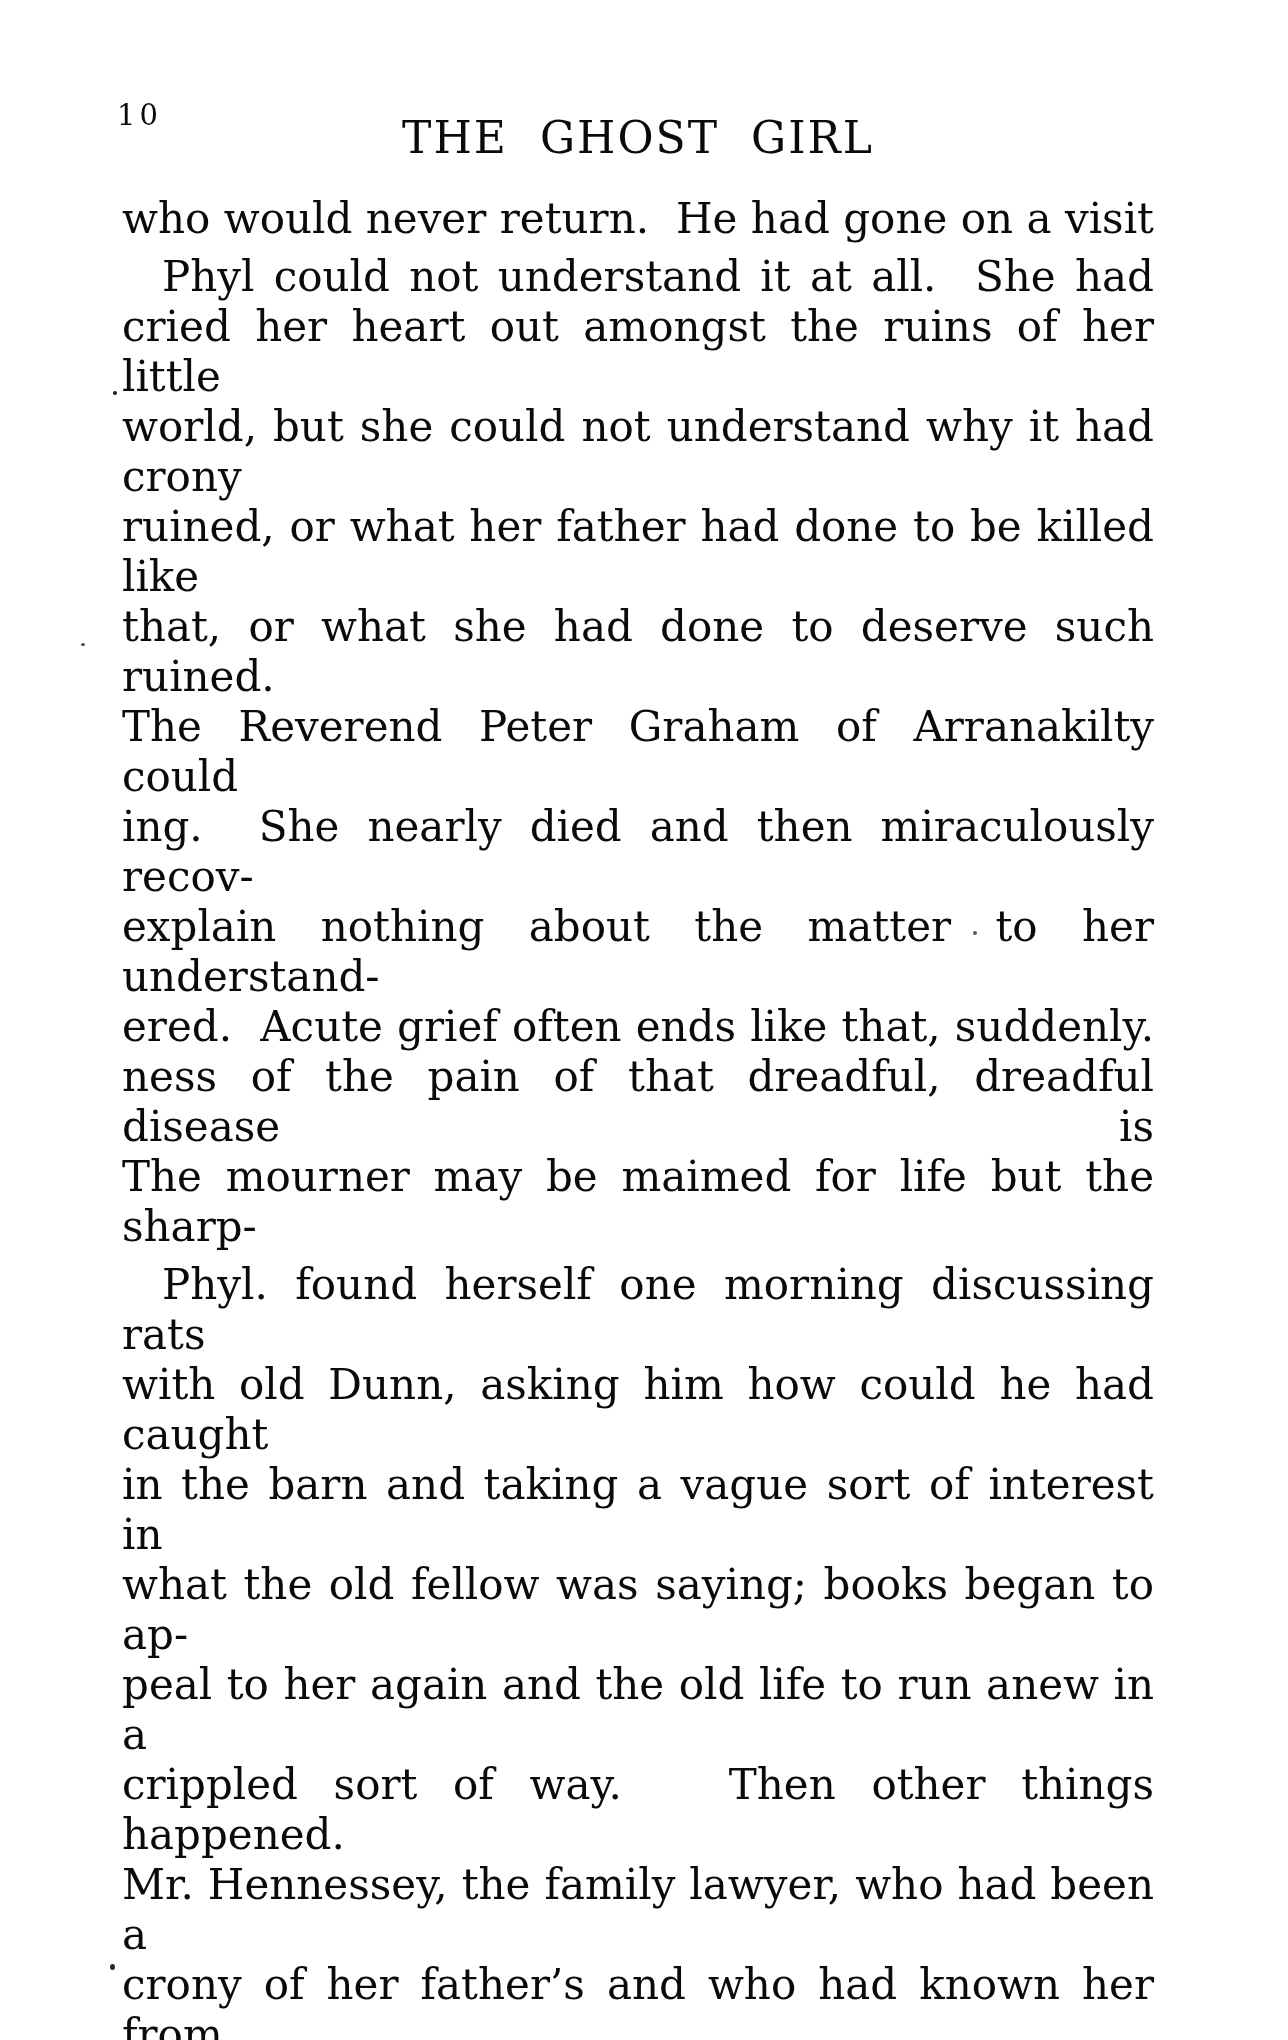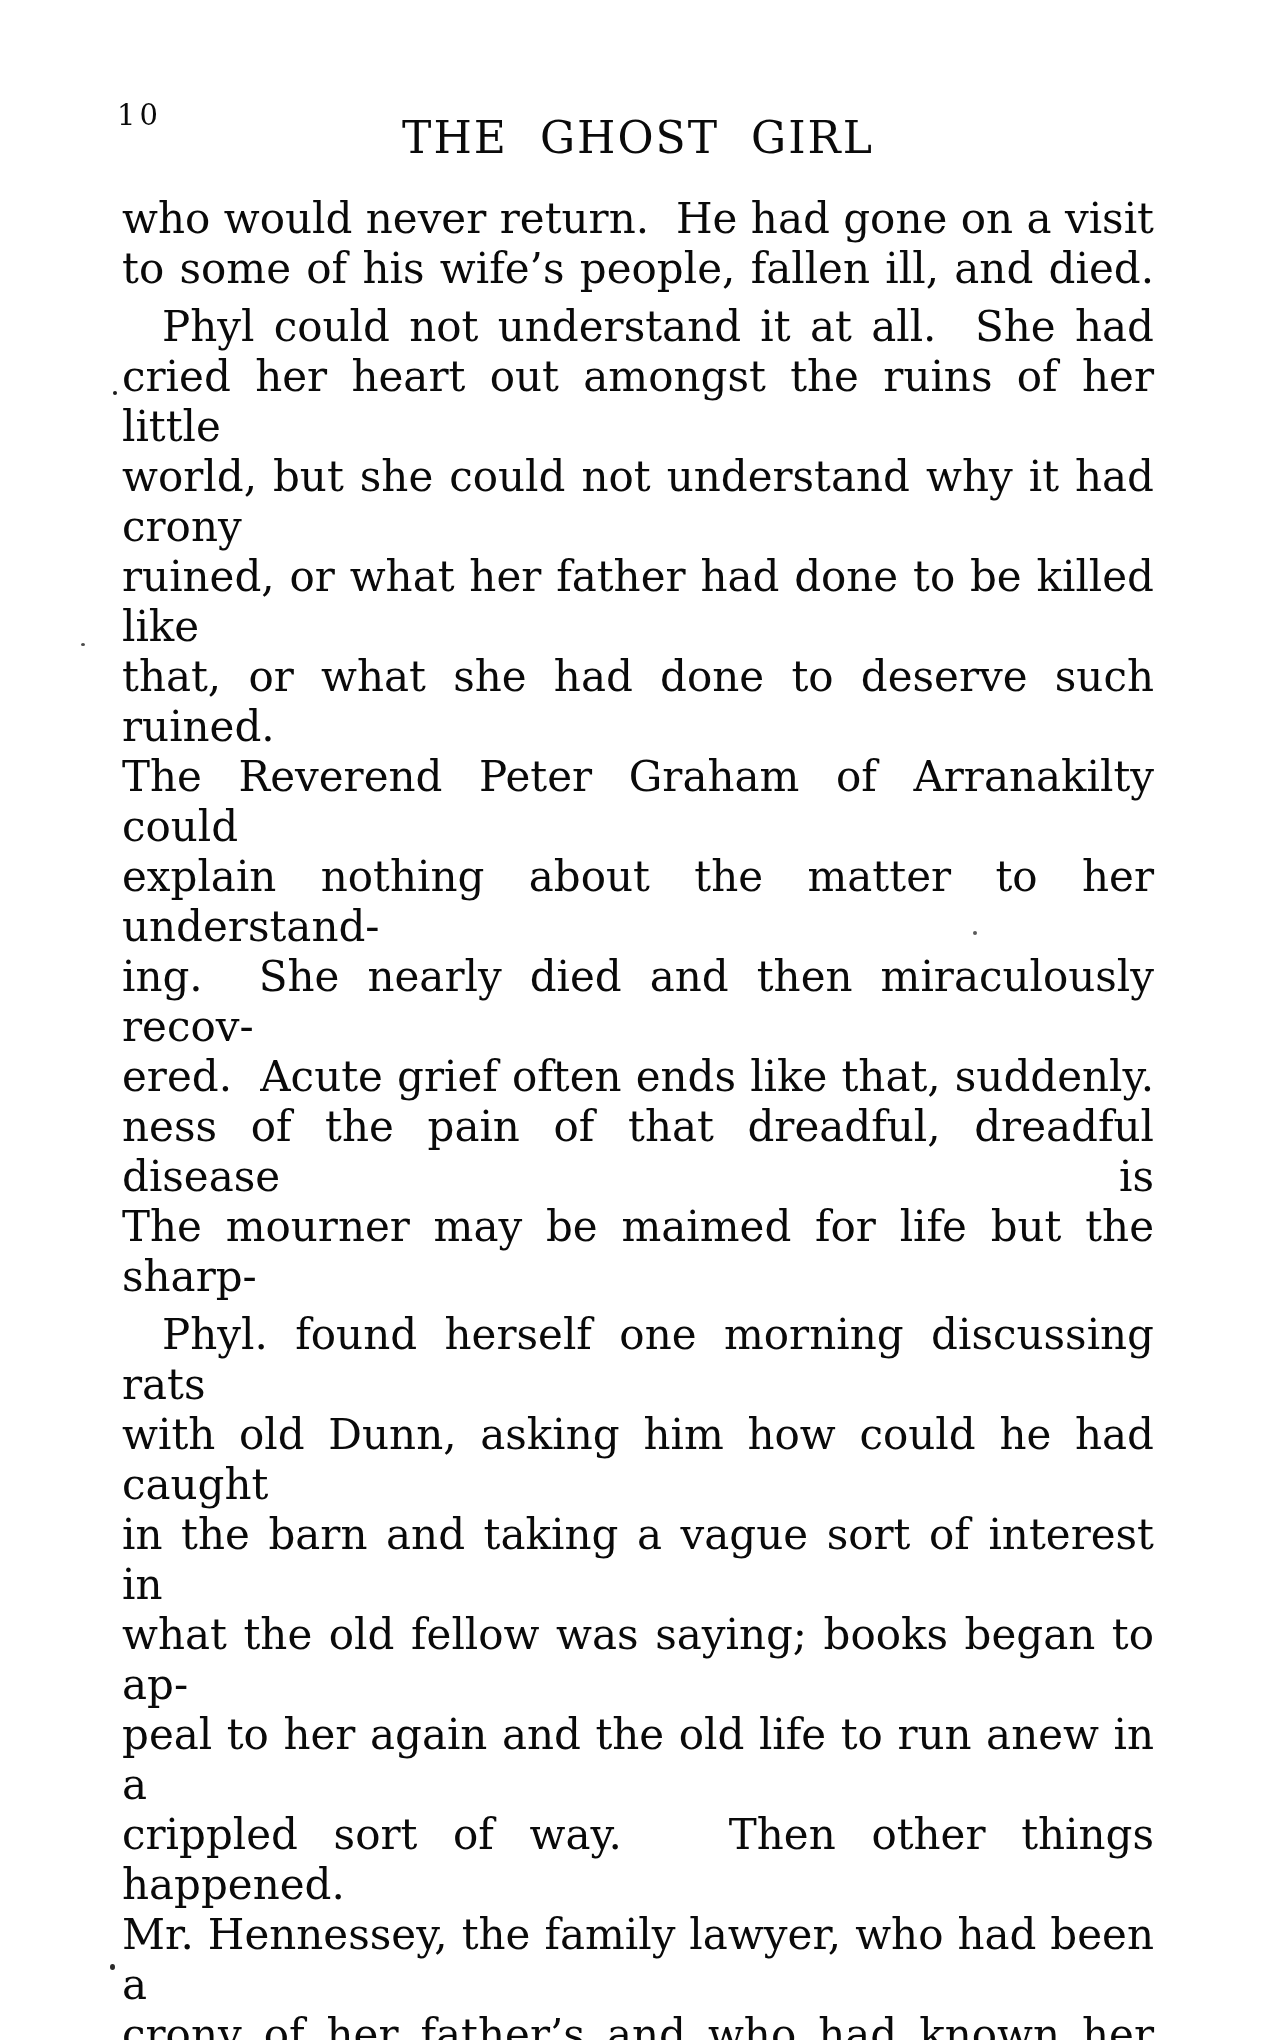--- a/index.html
+++ b/index.html
@@ -69,31 +69,30 @@
 
 <div class="page">
 
   <div class="page-number">10</div>
 
   <div class="running-title">THE GHOST GIRL</div>
 
   <div class="body-text">
       <div class="para">
         <div class="line just">who would never return.  He had gone on a visit</div>
-        <div class="line just">to some of his wife’s people, fallen ill, and died.</div>
       </div>
       <div class="para">
         <div class="line just indent">Phyl could not understand it at all.  She had</div>
         <div class="line just">cried her heart out amongst the ruins of her little</div>
         <div class="line just">world, but she could not understand why it had crony</div>
         <div class="line just">ruined, or what her father had done to be killed like</div>
         <div class="line just">that, or what she had done to deserve such ruined.</div>
         <div class="line just">The Reverend Peter Graham of Arranakilty could</div>
+        <div class="line just">ing.  She nearly died and then miraculously recov-</div>
         <div class="line just">explain nothing about the matter to her understand-</div>
-        <div class="line just">ing.  She nearly died and then miraculously recov-</div>
         <div class="line just">ered.  Acute grief often ends like that, suddenly.</div>
         <div class="line just">ness of the pain of that dreadful, dreadful disease is</div>
         <div class="line just">The mourner may be maimed for life but the sharp-</div>
       </div>
       <div class="para">
         <div class="line just indent">Phyl. found herself one morning discussing rats</div>
         <div class="line just">with old Dunn, asking him how could he had caught</div>
         <div class="line just">in the barn and taking a vague sort of interest in</div>
         <div class="line just">what the old fellow was saying; books began to ap-</div>
         <div class="line just">peal to her again and the old life to run anew in a</div>

